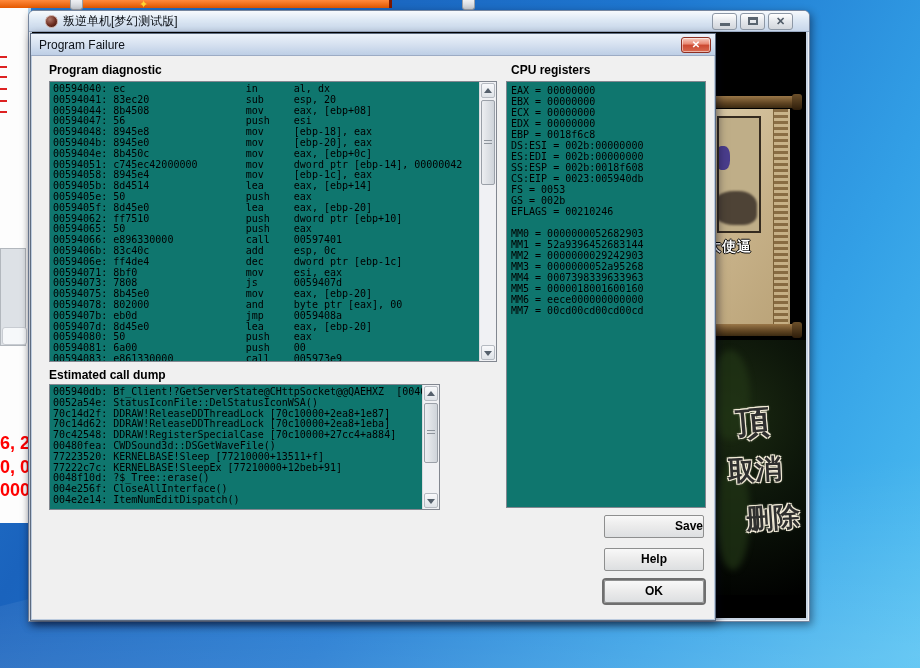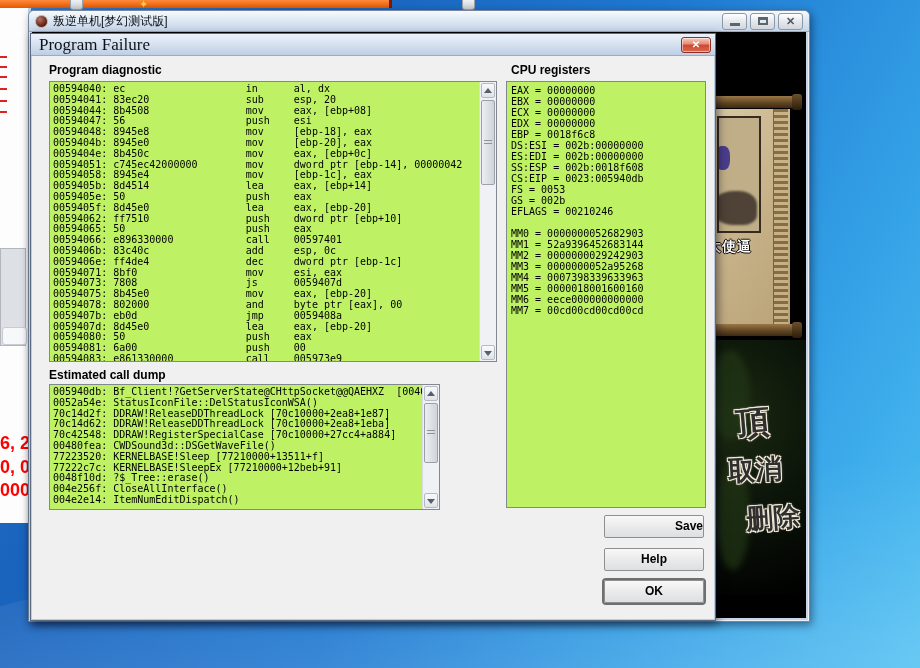--- a/index.html
+++ b/index.html
@@ -25,21 +25,21 @@
   #top-strip { position:absolute; left:0; top:0; width:392px; height:8px;
     background:linear-gradient(#ff8a3c,#e45800); border-right:3px solid #7e1700; }
   .mini-tab { position:absolute; top:0; height:10px; width:13px; background:linear-gradient(#eef0f3,#c9ced5);
     border:1px solid #9aa0a8; border-top:none; border-radius:0 0 3px 3px; }
   #spark { position:absolute; left:139px; top:-2px; color:#ffd633; font-size:11px; }
 
   
   #game-window { position:absolute; left:28px; top:10px; width:782px; height:612px;
     background:#c9d5e4; border:1px solid #76869e; border-radius:6px 6px 0 0;
     box-shadow:inset 0 0 0 1px rgba(255,255,255,.65), 2px 3px 8px rgba(0,0,20,.45); }
-  .gw-titlebar { position:relative; height:21px; padding:0 6px; display:flex; align-items:center;
+  .gw-titlebar { position:relative; height:21px; padding:0 16px; display:flex; align-items:center;
     background:linear-gradient(#f7fafd,#dde8f4 45%,#c7d6ea); border-radius:5px 5px 0 0; border-bottom:1px solid #9aaac2; }
   .gw-icon { width:13px; height:13px; border-radius:50%; margin-right:5px;
     background:radial-gradient(circle at 35% 30%,#b0786a,#6e2e22 55%,#33100a); border:1px solid #caa89e; }
   .gw-title { font-size:12px; color:#0d1117; white-space:nowrap; }
   .gw-buttons { margin-left:auto; display:flex; gap:3px; }
   .cap-btn { width:25px; height:17px; border:1px solid #8d98a6; border-radius:3px;
     background:linear-gradient(#ffffff,#e6e9ed 48%,#d2d6dc); display:flex; align-items:center; justify-content:center; }
   .cap-btn .bar { width:10px; height:3px; background:#5a6570; margin-top:6px; }
   .cap-btn .box { width:10px; height:8px; border:2px solid #5a6570; border-top-width:3px; }
   .cap-btn .x { font-size:11px; font-weight:bold; color:#515c68; line-height:1; }
@@ -62,27 +62,27 @@
     background:radial-gradient(circle at 20% 30%,#1c2b12 0%,#0d160a 45%,#000 100%); }
   .forest .tree { position:absolute; background:#223616; border-radius:50%; filter:blur(3px); opacity:.7; }
   .calligraphy { position:absolute; font-weight:bold; color:#2f2f2f; white-space:nowrap; font-family:"Liberation Serif", serif;
     text-shadow:-1px -1px 0 #f3ecd9, 1px -1px 0 #f3ecd9, -1px 1px 0 #f3ecd9, 1px 1px 0 #f3ecd9, 0 0 3px #fffbe8; }
 
   
   #dialog { position:absolute; left:30px; top:33px; width:686px; height:588px; background:#f0f0f0;
     border:1px solid #5d6b80; box-shadow:inset 0 0 0 1px #bccbde, 2px 3px 9px rgba(0,0,20,.5); }
   .dlg-titlebar { height:22px; display:flex; align-items:center; padding:0 4px 0 8px;
     background:linear-gradient(#ecf2fa,#d6e1f0 50%,#bdcee5); border-bottom:1px solid #9cabc4; }
-  .dlg-title { font-size:17px; color:#0e1218;font-family:Liberation Serif, serif; }
+  .dlg-title { font-size:12px; color:#0e1218; }
   .dlg-close { margin-left:auto; width:30px; height:16px; border:1px solid #8e2f22; border-radius:3px;
     background:linear-gradient(#f7cdc2,#e98a74 42%,#cc4a32 52%,#d96a50); color:#fff; font-size:10px; font-weight:bold;
     text-align:center; line-height:14px; box-shadow:inset 0 0 0 1px rgba(255,255,255,.5); cursor:default; }
   .dlg-body { position:absolute; left:0; right:0; top:22px; bottom:0; }
   .sec-label { position:absolute; font-size:12px; font-weight:bold; color:#000; white-space:nowrap; }
-  .listbox { position:absolute; background:#bef264; border:1px solid #828790; overflow:hidden; }
+  .listbox { position:absolute; background:#0f766e; border:1px solid #828790; overflow:hidden; }
   .listbox pre { font-family:"DejaVu Sans Mono","Liberation Mono",monospace; font-size:10px; line-height:10.8px;
     color:#000; padding:2px 0 0 3px; white-space:pre; }
   .reg pre { line-height:11px; padding:3px 0 0 4px; }
 
   
   .vscroll { position:absolute; top:0; right:0; bottom:0; width:17px; background:#f0f1f4; border-left:1px solid #d8dbdf; }
   .sb-btn { position:absolute; left:1px; right:1px; height:15px; background:linear-gradient(#f8f9fb,#dfe3e8); border:1px solid #b5bac1; border-radius:2px; }
   .sb-btn.up { top:1px; } .sb-btn.down { bottom:1px; }
   .arrow { position:absolute; left:50%; top:50%; width:0; height:0; border-left:4px solid transparent; border-right:4px solid transparent; }
   .arrow.up { transform:translate(-50%,-60%); border-bottom:5px solid #55606c; }

